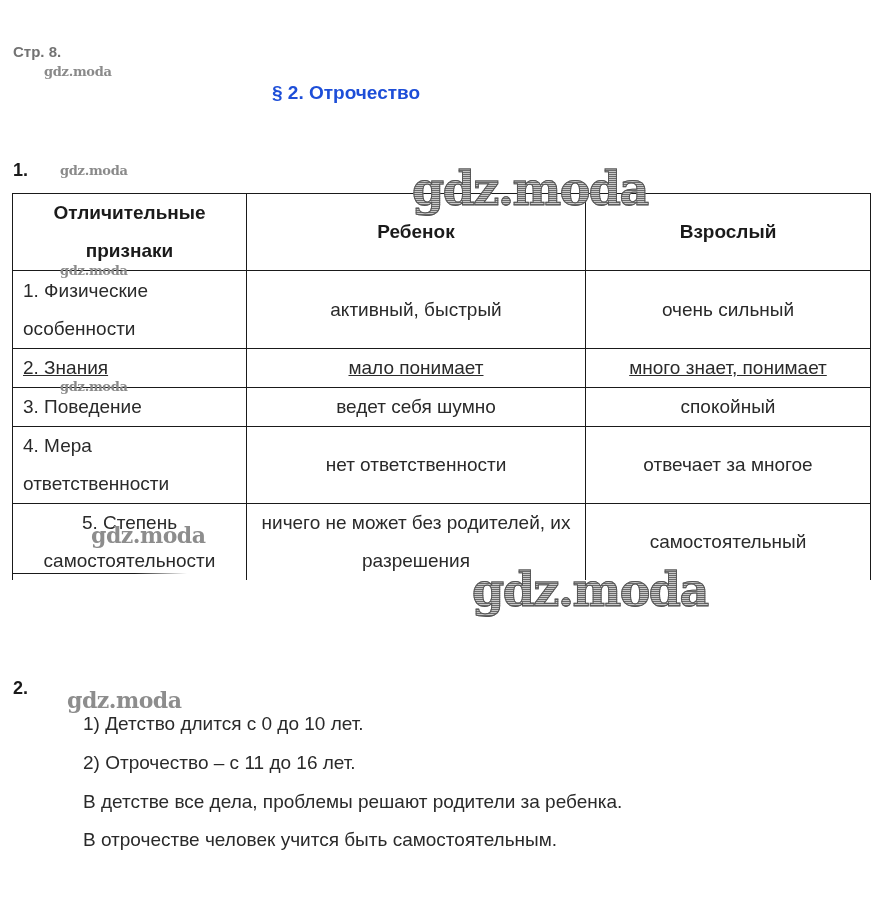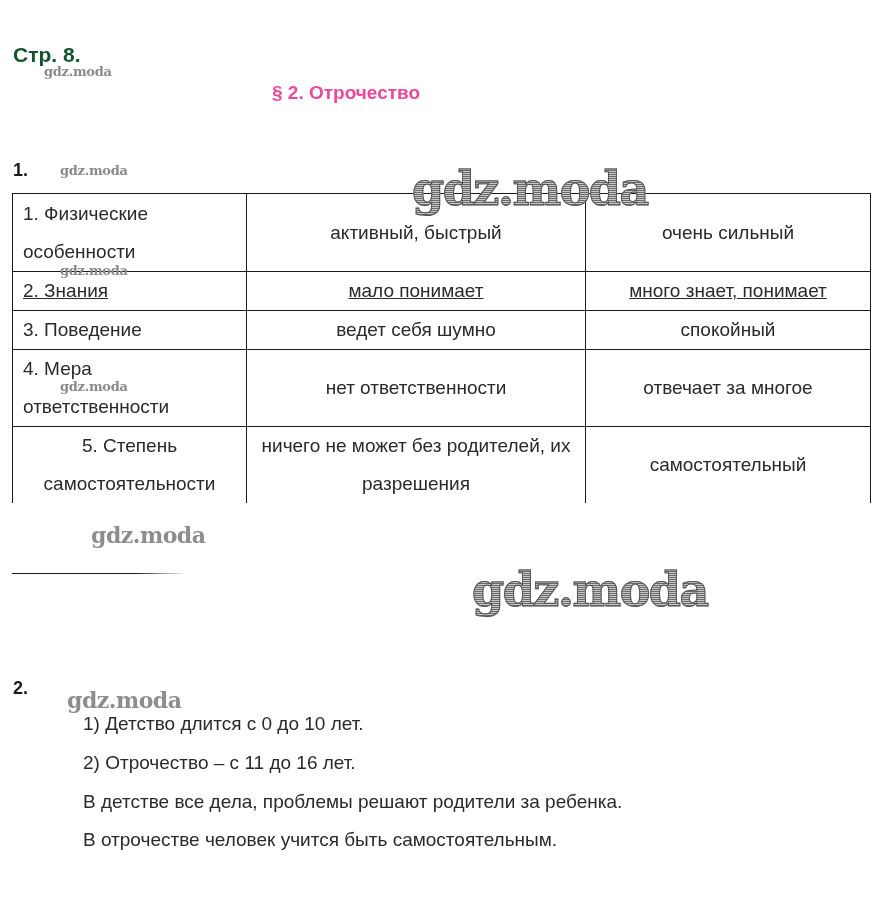--- a/index.html
+++ b/index.html
@@ -11,25 +11,25 @@
       width: 882px;
       height: 903px;
       position: relative;
       overflow: hidden;
       font-family: "Liberation Sans", sans-serif;
       color: #222222;
     }
     .abs { position: absolute; }
     .page-label {
       left: 13px; top: 43px;
-      font-size: 21px; font-weight: bold; color: #14532d;
+      font-size: 15px; font-weight: bold; color: #737373;
     }
     .section-title {
       left: 272px; top: 82px;
-      font-size: 19px; font-weight: bold; color: #ec4899;
+      font-size: 19px; font-weight: bold; color: #1d4ed8;
     }
     .task-num {
       font-size: 18px; font-weight: bold; color: #1a1a1a;
     }
     .wm-small {
       font-family: "DejaVu Serif", serif;
       font-weight: bold;
       font-size: 13px;
       color: #8a8a8a;
       letter-spacing: -0.3px;
@@ -103,20 +103,25 @@
 <div class="abs task-num" style="left:13px; top:160px;">1.</div>
 <div class="abs wm-small" style="left:60px; top:163px;">gdz.moda</div>
 
 <table class="abs tbl">
   <colgroup>
     <col style="width:234px">
     <col style="width:339px">
     <col style="width:285px">
   </colgroup>
   <tbody>
+      <tr>
+    <th>Отличительные признаки</th>
+    <th>Ребенок</th>
+    <th>Взрослый</th>
+  </tr>
   <tr style="height:78px;">
     <td class="feat">1. Физические особенности</td>
     <td class="val">активный, быстрый</td>
     <td class="val">очень сильный</td>
   </tr>
   <tr style="height:39px;text-decoration:underline;">
     <td class="feat">2. Знания</td>
     <td class="val">мало понимает</td>
     <td class="val">много знает, понимает</td>
   </tr>

